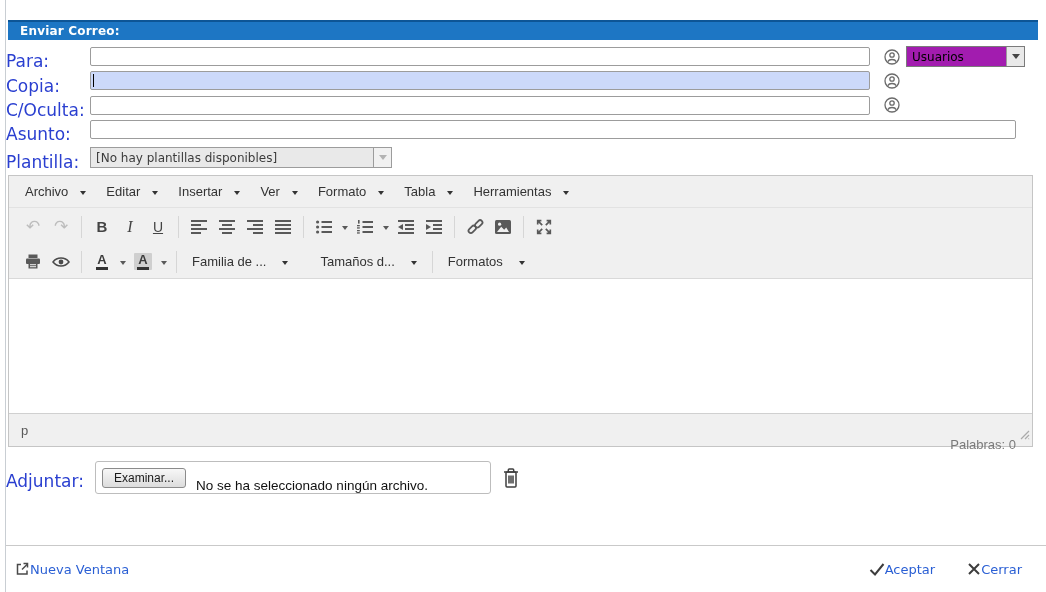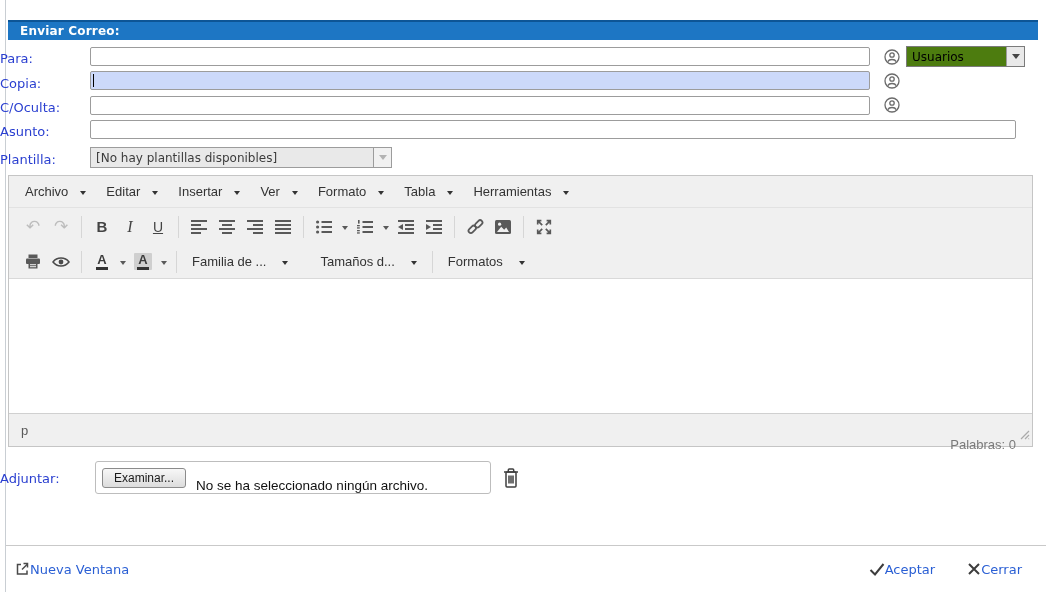--- a/index.html
+++ b/index.html
@@ -6,27 +6,27 @@
   #app{position:relative;width:1046px;height:592px;background:#fff;overflow:hidden;
        font-family:"DejaVu Sans",sans-serif;}
   .left-border{position:absolute;left:5px;top:0;bottom:0;width:1px;background:#c9ced3;}
 
   
   .hdr{position:absolute;left:8px;top:20px;width:1030px;height:20px;background:#1d76c4;
        border-top:2px solid #0d5596;box-sizing:border-box;display:flex;align-items:center;}
   .hdr span{color:#fff;font-weight:bold;font-size:12px;padding-left:12px;letter-spacing:.2px;}
 
   
-  .flabel{position:absolute;left:0;color:#2a3fd0;font-size:13px;}
+  .flabel{position:absolute;left:6px;color:#2a3fd0;font-size:17px;}
   .tinput{position:absolute;left:90px;height:19px;border:1px solid #9c9c9c;border-radius:2px;
           box-sizing:border-box;background:#fff;font-size:12px;padding:0 4px;outline:none;}
   .tinput.focused{background:#ccd9fa;}
   .caret-bar{position:absolute;width:1px;height:13px;background:#000;}
   .usericon{position:absolute;width:16px;height:16px;}
-  .selbox{position:absolute;box-sizing:border-box;border:1px solid #7b7b7b;background:#4d7c0f;
+  .selbox{position:absolute;box-sizing:border-box;border:1px solid #7b7b7b;background:#a21caf;
           display:flex;align-items:center;height:21px;}
   .selbox .stext{flex:1;font-size:12px;color:#000;padding-left:5px;white-space:nowrap;overflow:hidden;}
   .selbox .ddbtn{width:17px;align-self:stretch;background:#e9e9e9;border-left:1px solid #9c9c9c;
           display:flex;align-items:center;justify-content:center;}
   .selbox.disabled{background:#e9e9e9;border-color:#9c9c9c;}
   .selbox.disabled .stext{color:#3c3c3c;}
   .selbox.disabled .ddbtn{background:#f1f1f1;}
   .tri{width:0;height:0;border-left:4px solid transparent;border-right:4px solid transparent;
        border-top:5px solid #444;}
   .tri.dis{border-top-color:#b3b3b3;}

